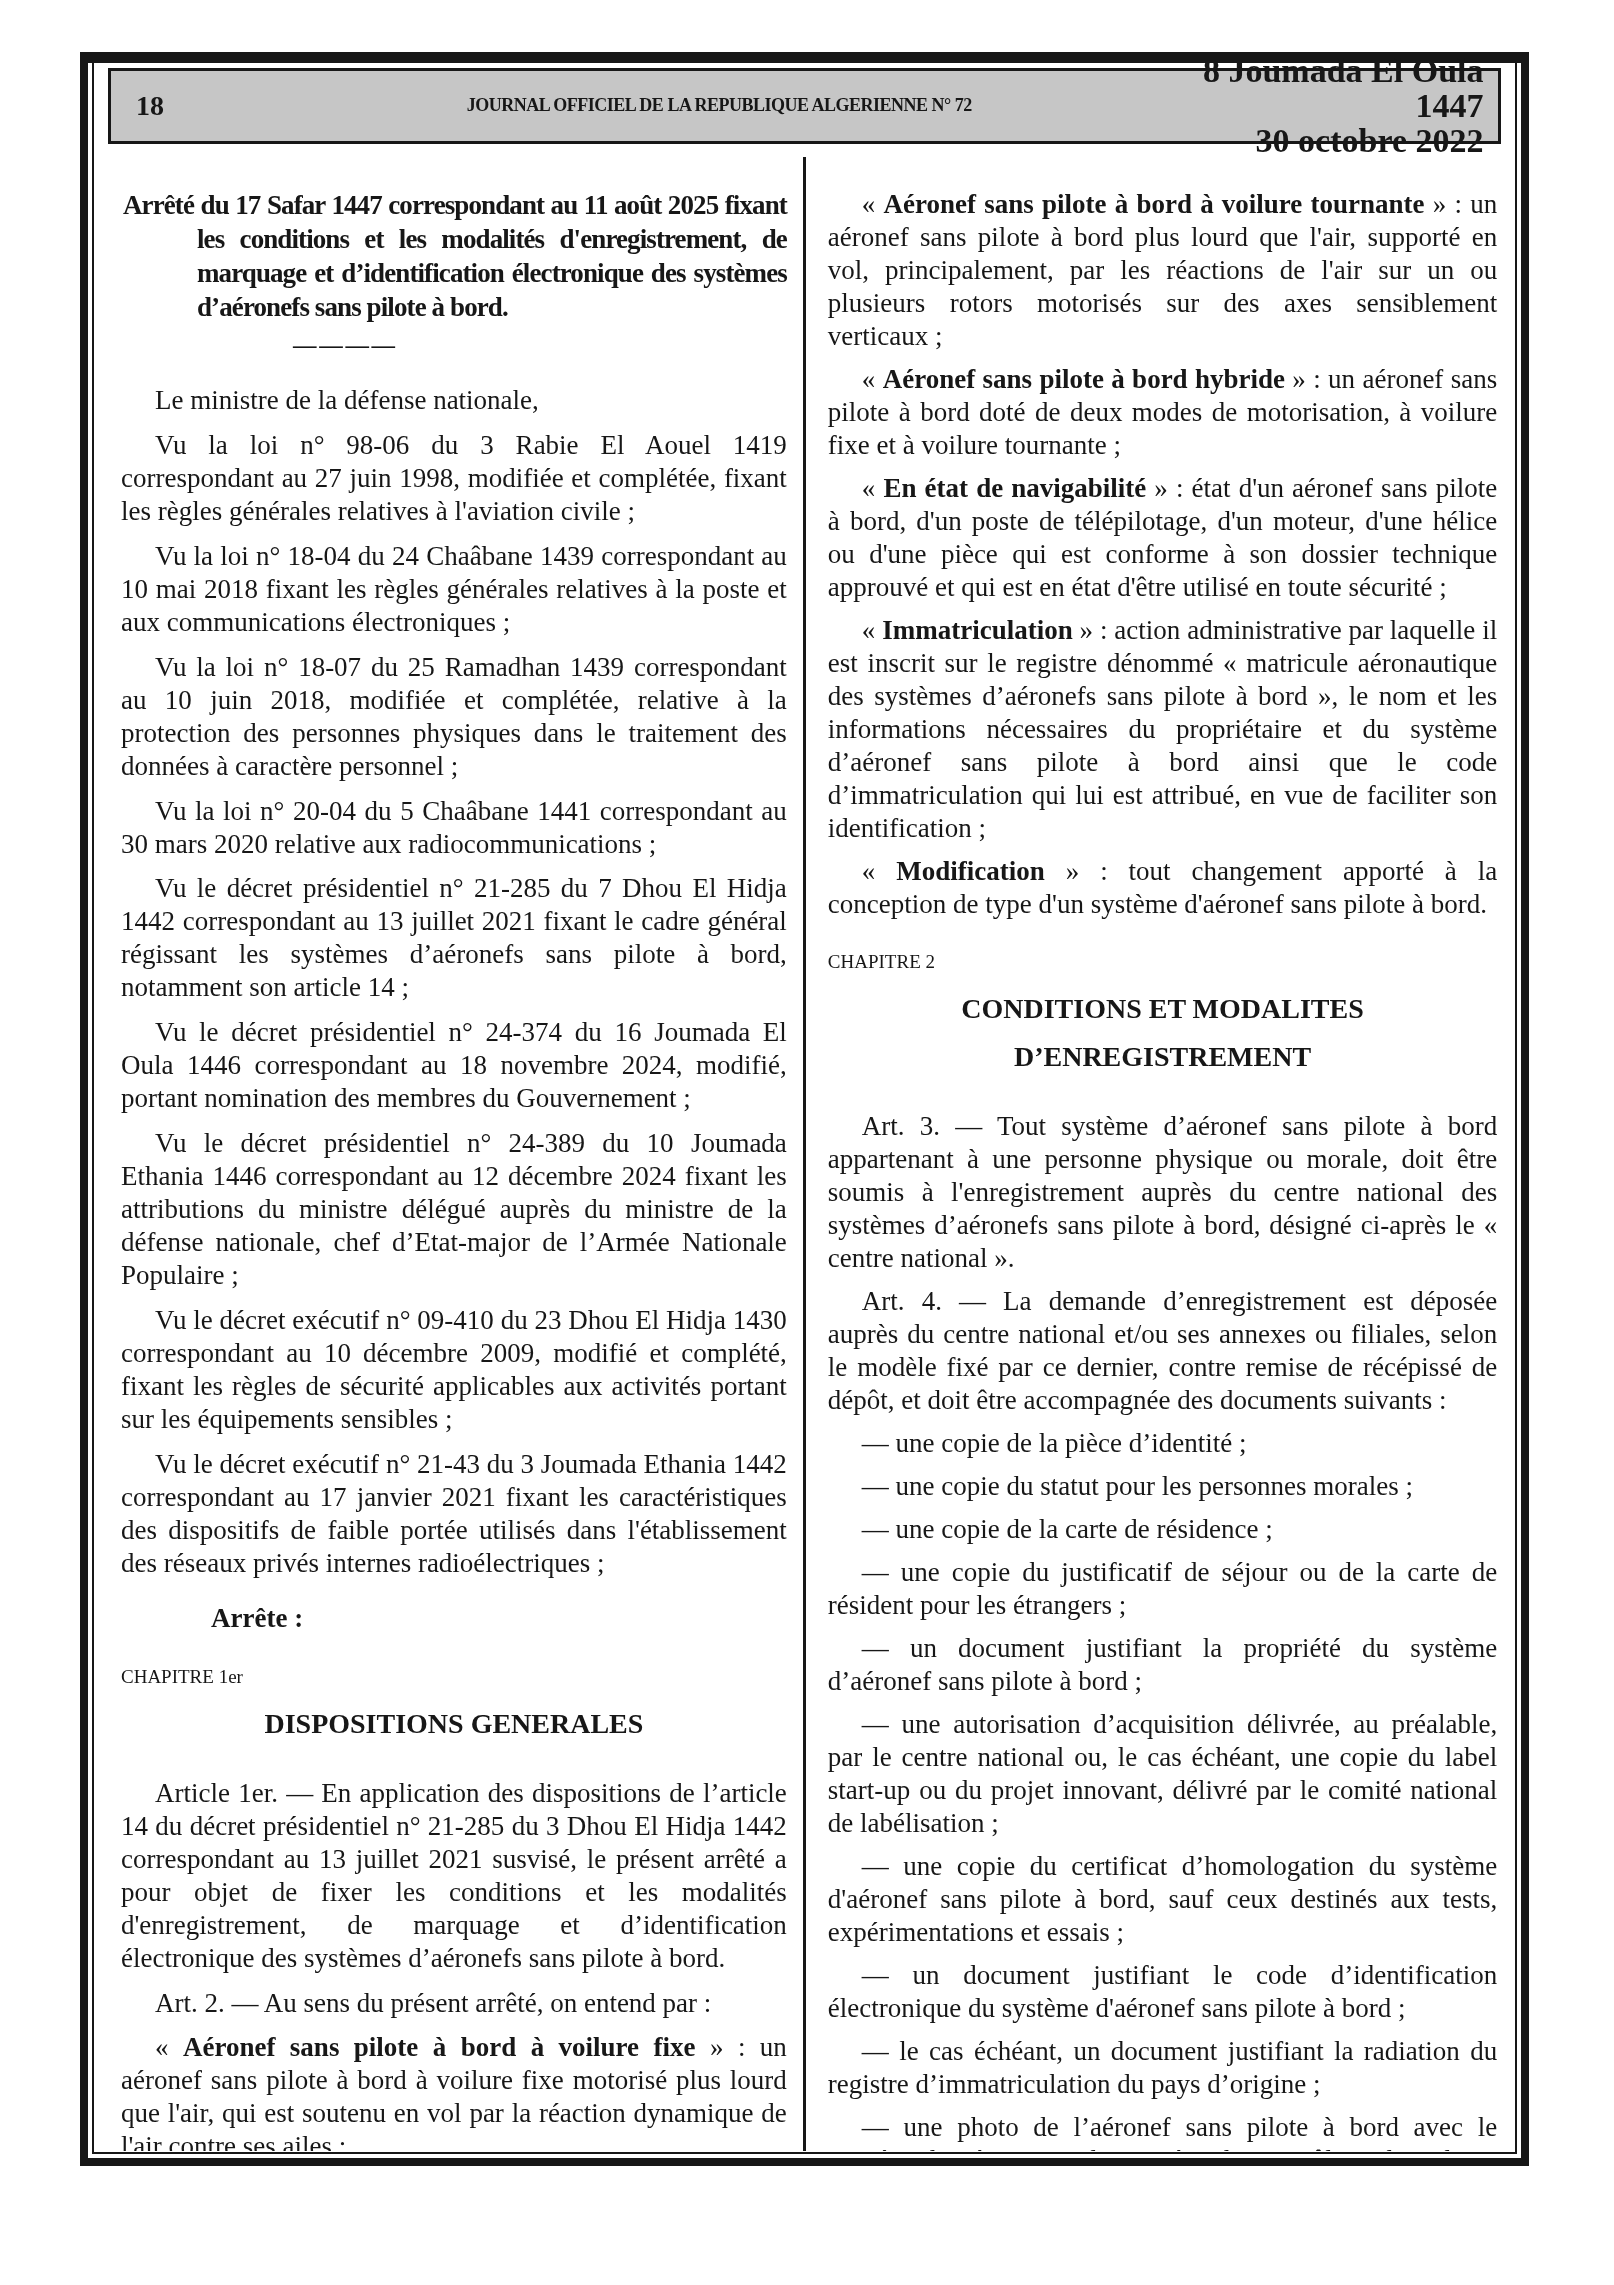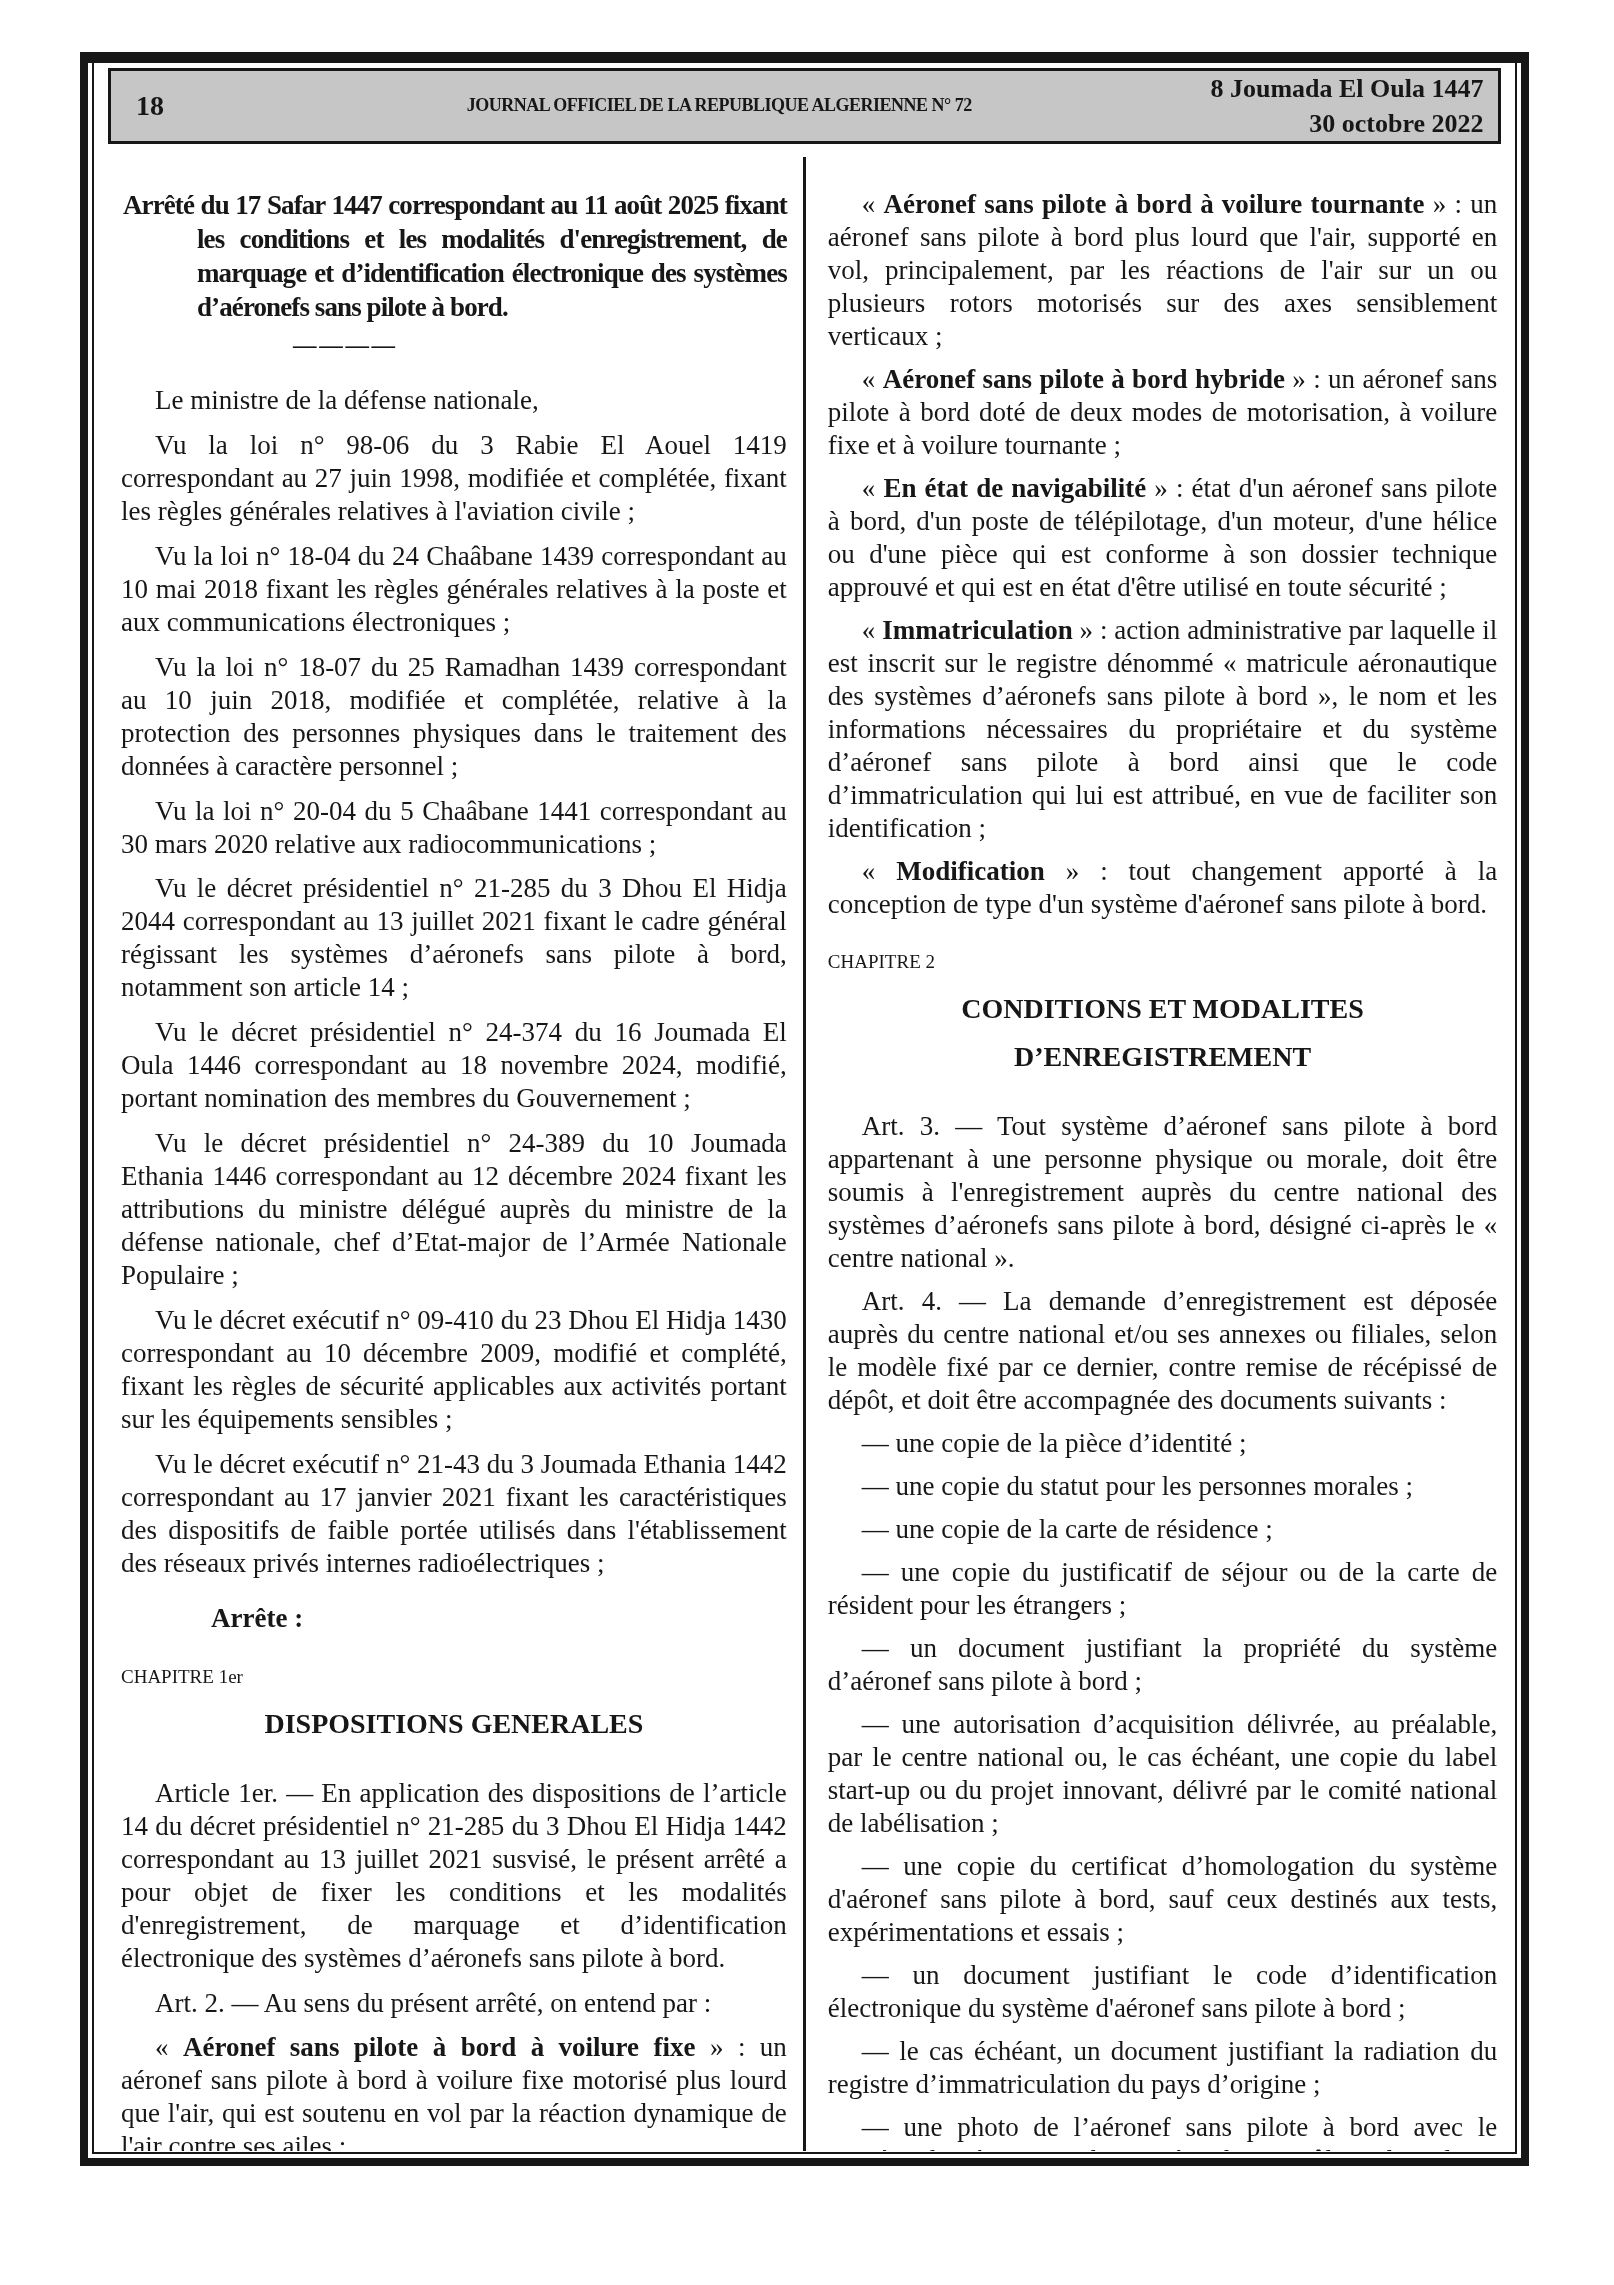--- a/index.html
+++ b/index.html
@@ -16,21 +16,21 @@
     position:absolute; left:3.6px; right:3.6px; top:0; bottom:3.6px;
     border:2.7px solid var(--ink,#1b1b1b); border-top:none; pointer-events:none;
   }
   .header-band {
     position:absolute; left:20px; right:20px; top:4.5px; height:76px;
     background:var(--header-bg,#c6c6c6); border:3.6px solid var(--ink,#111);
     box-sizing:border-box; display:flex; align-items:center;
   }
   .page-number { width:127px; padding-left:25px; font-weight:bold; font-size:28px; }
   .journal-title { flex:1; text-align:center; font-weight:bold; font-size:18px; letter-spacing:-0.5px; }
-  .date-block { width:308px; text-align:right; padding-right:14.5px; font-weight:bold; font-size:26px; line-height:35px; }
+  .date-block { width:308px; text-align:right; padding-right:14.5px; font-weight:bold; font-size:34px; line-height:35px; }
   .columns {
     position:absolute; left:22px; right:22px; top:94px; bottom:7.2px;
     display:flex;
   }
   .col { width:50%; box-sizing:border-box; overflow:hidden; font-size:27px; line-height:33px; }
   .col-left  { padding:31px 16.3px 0 11px; }
   .col-right { padding:31px 1.8px 0 22px; }
   .divider { width:2.7px; background:var(--ink,#1b1b1b); flex:none; }
 
   .col p { margin:0 0 11.8px; text-align:justify; text-indent:34px; }
@@ -69,21 +69,21 @@
 
   <div class="columns">
     <div class="col col-left">
         <p class="b-title">Arrêté du 17 Safar 1447 correspondant au 11 août 2025 fixant les conditions et les modalités d'enregistrement, de marquage et d’identification électronique des systèmes d’aéronefs sans pilote à bord.</p>
         <p class="b-separator">————</p>
         <p class="b-para">Le ministre de la défense nationale,</p>
         <p class="b-para">Vu la loi n° 98-06 du 3 Rabie El Aouel 1419 correspondant au 27 juin 1998, modifiée et complétée, fixant les règles générales relatives à l'aviation civile ;</p>
         <p class="b-para">Vu la loi n° 18-04 du 24 Chaâbane 1439 correspondant au 10 mai 2018 fixant les règles générales relatives à la poste et aux communications électroniques ;</p>
         <p class="b-para">Vu la loi n° 18-07 du 25 Ramadhan 1439 correspondant au 10 juin 2018, modifiée et complétée, relative à la protection des personnes physiques dans le traitement des données à caractère personnel ;</p>
         <p class="b-para">Vu la loi n° 20-04 du 5 Chaâbane 1441 correspondant au 30 mars 2020 relative aux radiocommunications ;</p>
-        <p class="b-para">Vu le décret présidentiel n° 21-285 du 3 Dhou El Hidja 2044 correspondant au 13 juillet 2021 fixant le cadre général régissant les systèmes d’aéronefs sans pilote à bord, notamment son article 14 ;</p>
+        <p class="b-para">Vu le décret présidentiel n° 21-285 du 7 Dhou El Hidja 1442 correspondant au 13 juillet 2021 fixant le cadre général régissant les systèmes d’aéronefs sans pilote à bord, notamment son article 14 ;</p>
         <p class="b-para">Vu le décret présidentiel n° 24-374 du 16 Joumada El Oula 1446 correspondant au 18 novembre 2024, modifié, portant nomination des membres du Gouvernement ;</p>
         <p class="b-para">Vu le décret présidentiel n° 24-389 du 10 Joumada Ethania 1446 correspondant au 12 décembre 2024 fixant les attributions du ministre délégué auprès du ministre de la défense nationale, chef d’Etat-major de l’Armée Nationale Populaire ;</p>
         <p class="b-para">Vu le décret exécutif n° 09-410 du 23 Dhou El Hidja 1430 correspondant au 10 décembre 2009, modifié et complété, fixant les règles de sécurité applicables aux activités portant sur les équipements sensibles ;</p>
         <p class="b-para">Vu le décret exécutif n° 21-43 du 3 Joumada Ethania 1442 correspondant au 17 janvier 2021 fixant les caractéristiques des dispositifs de faible portée utilisés dans l'établissement des réseaux privés internes radioélectriques ;</p>
         <p class="b-arrete">Arrête :</p>
         <p class="b-chapter">CHAPITRE 1er</p>
         <p class="b-chapter-title">DISPOSITIONS GENERALES</p>
         <p class="b-para">Article 1er. — En application des dispositions de l’article 14 du décret présidentiel n° 21-285 du 3 Dhou El Hidja 1442 correspondant au 13 juillet 2021 susvisé, le présent arrêté a pour objet de fixer les conditions et les modalités d'enregistrement, de marquage et d’identification électronique des systèmes d’aéronefs sans pilote à bord.</p>
         <p class="b-para">Art. 2.  — Au sens du présent arrêté, on entend par :</p>
         <p class="b-term"><span class="pfx">« </span><span class="trm">Aéronef sans pilote à bord à voilure fixe</span><span class="sfx"> » : un aéronef sans pilote à bord à voilure fixe motorisé plus lourd que l'air, qui est soutenu en vol par la réaction dynamique de l'air contre ses ailes ;</span></p>

